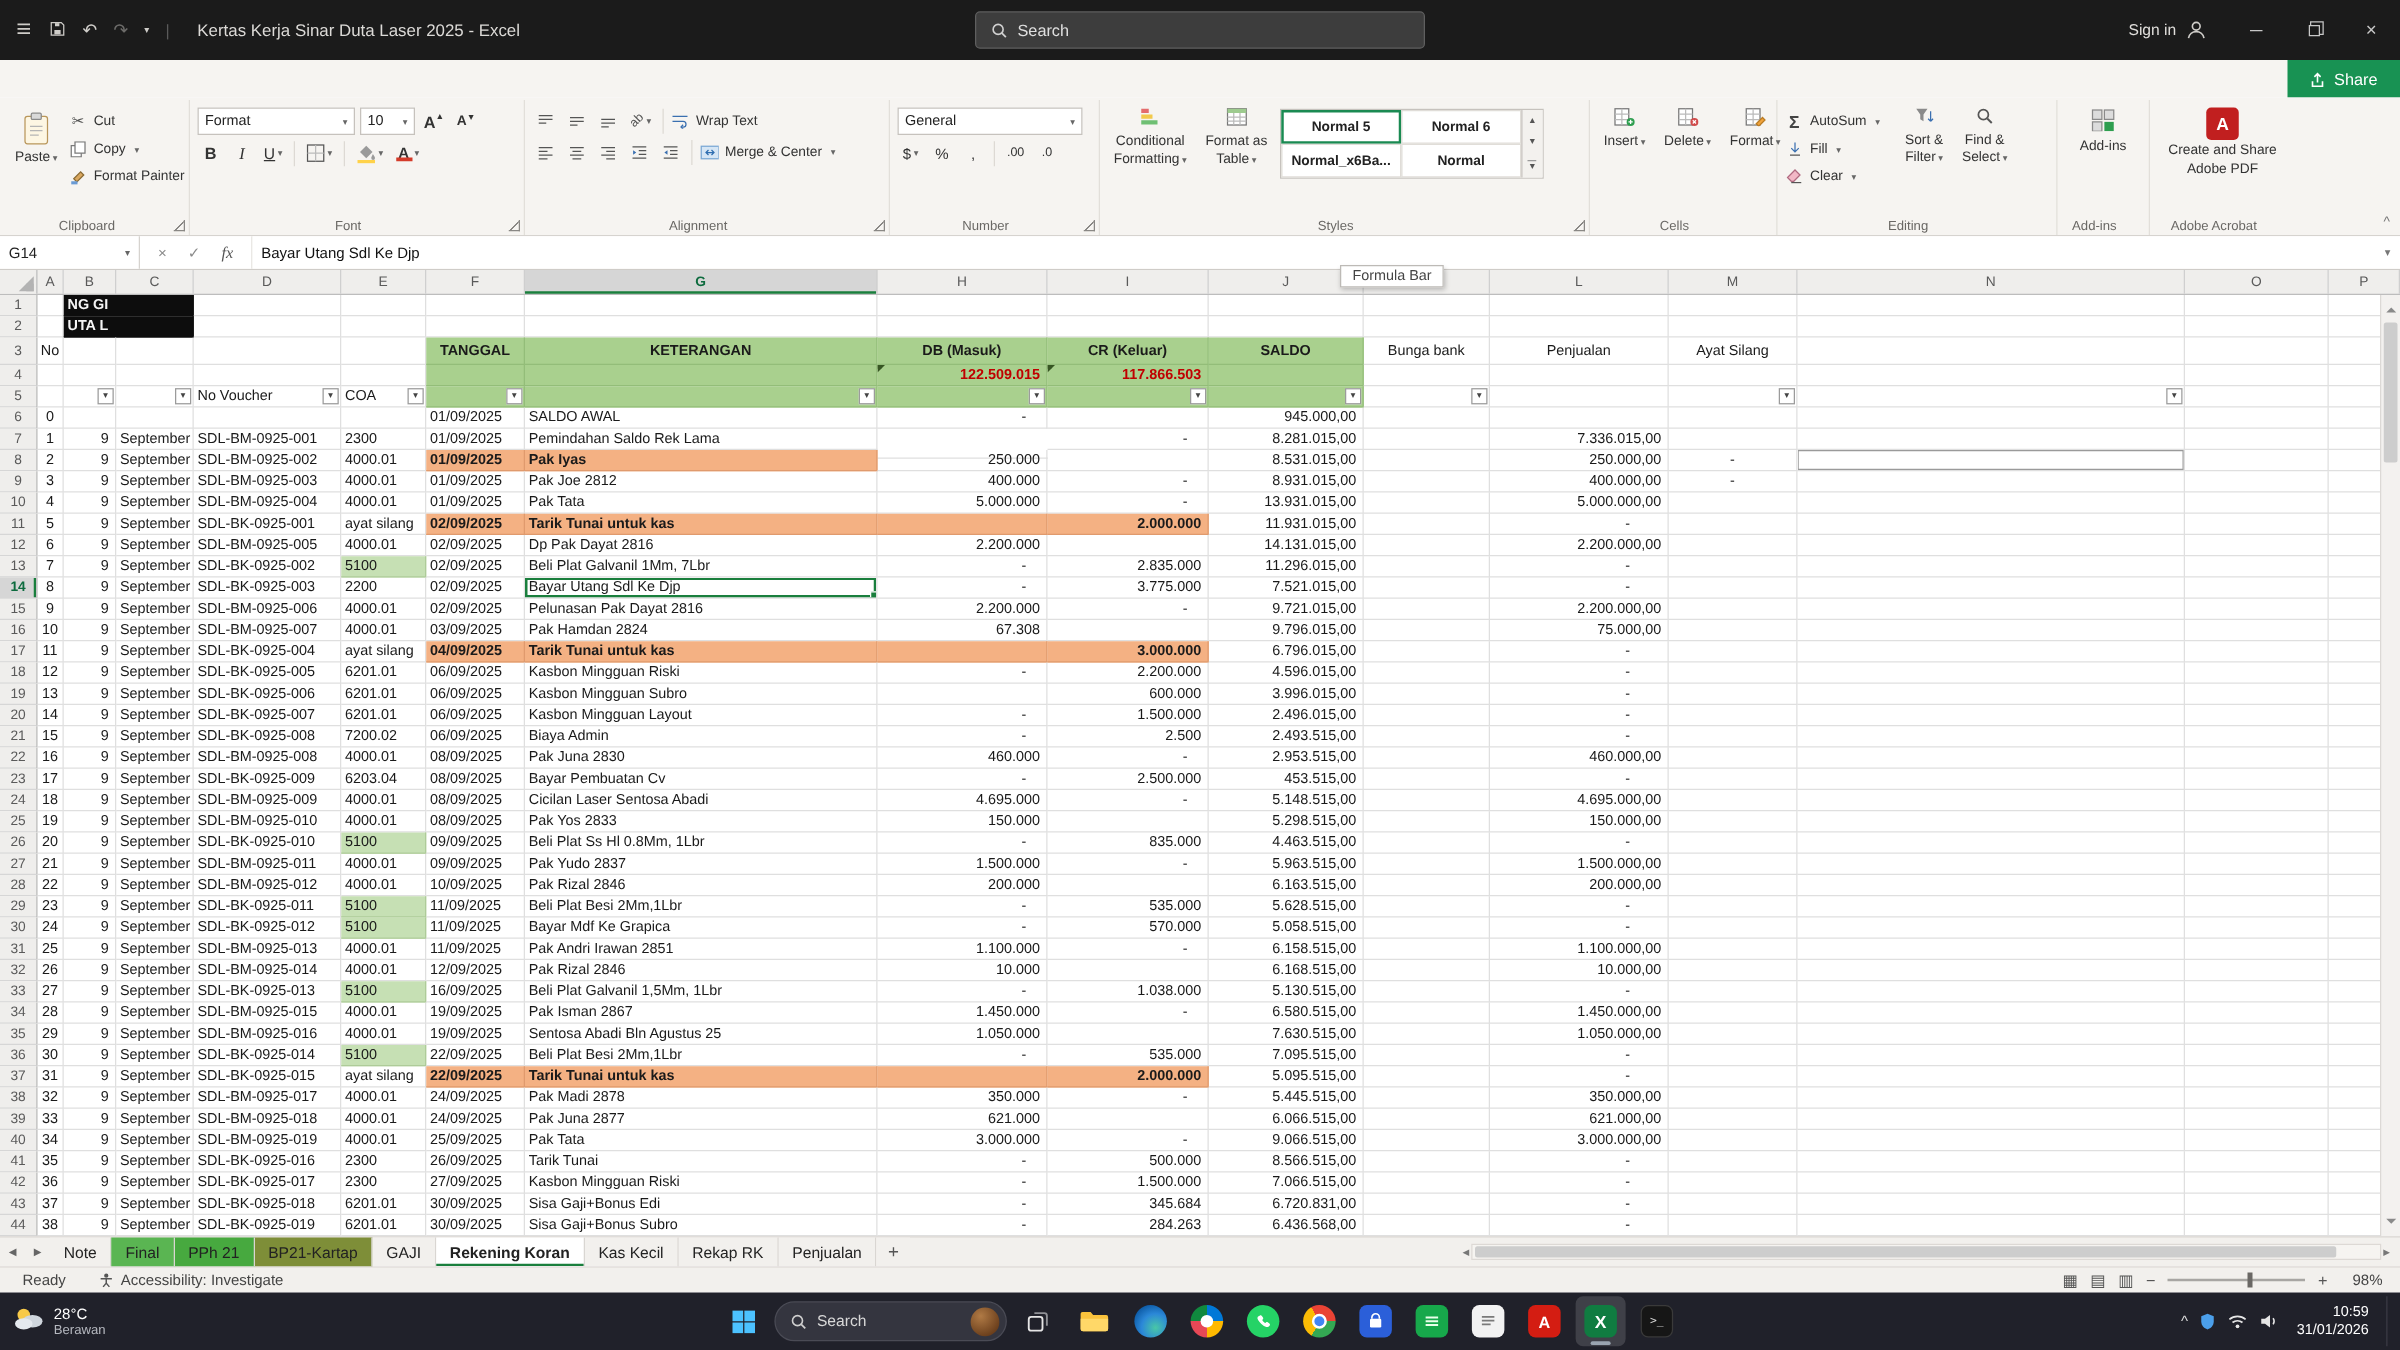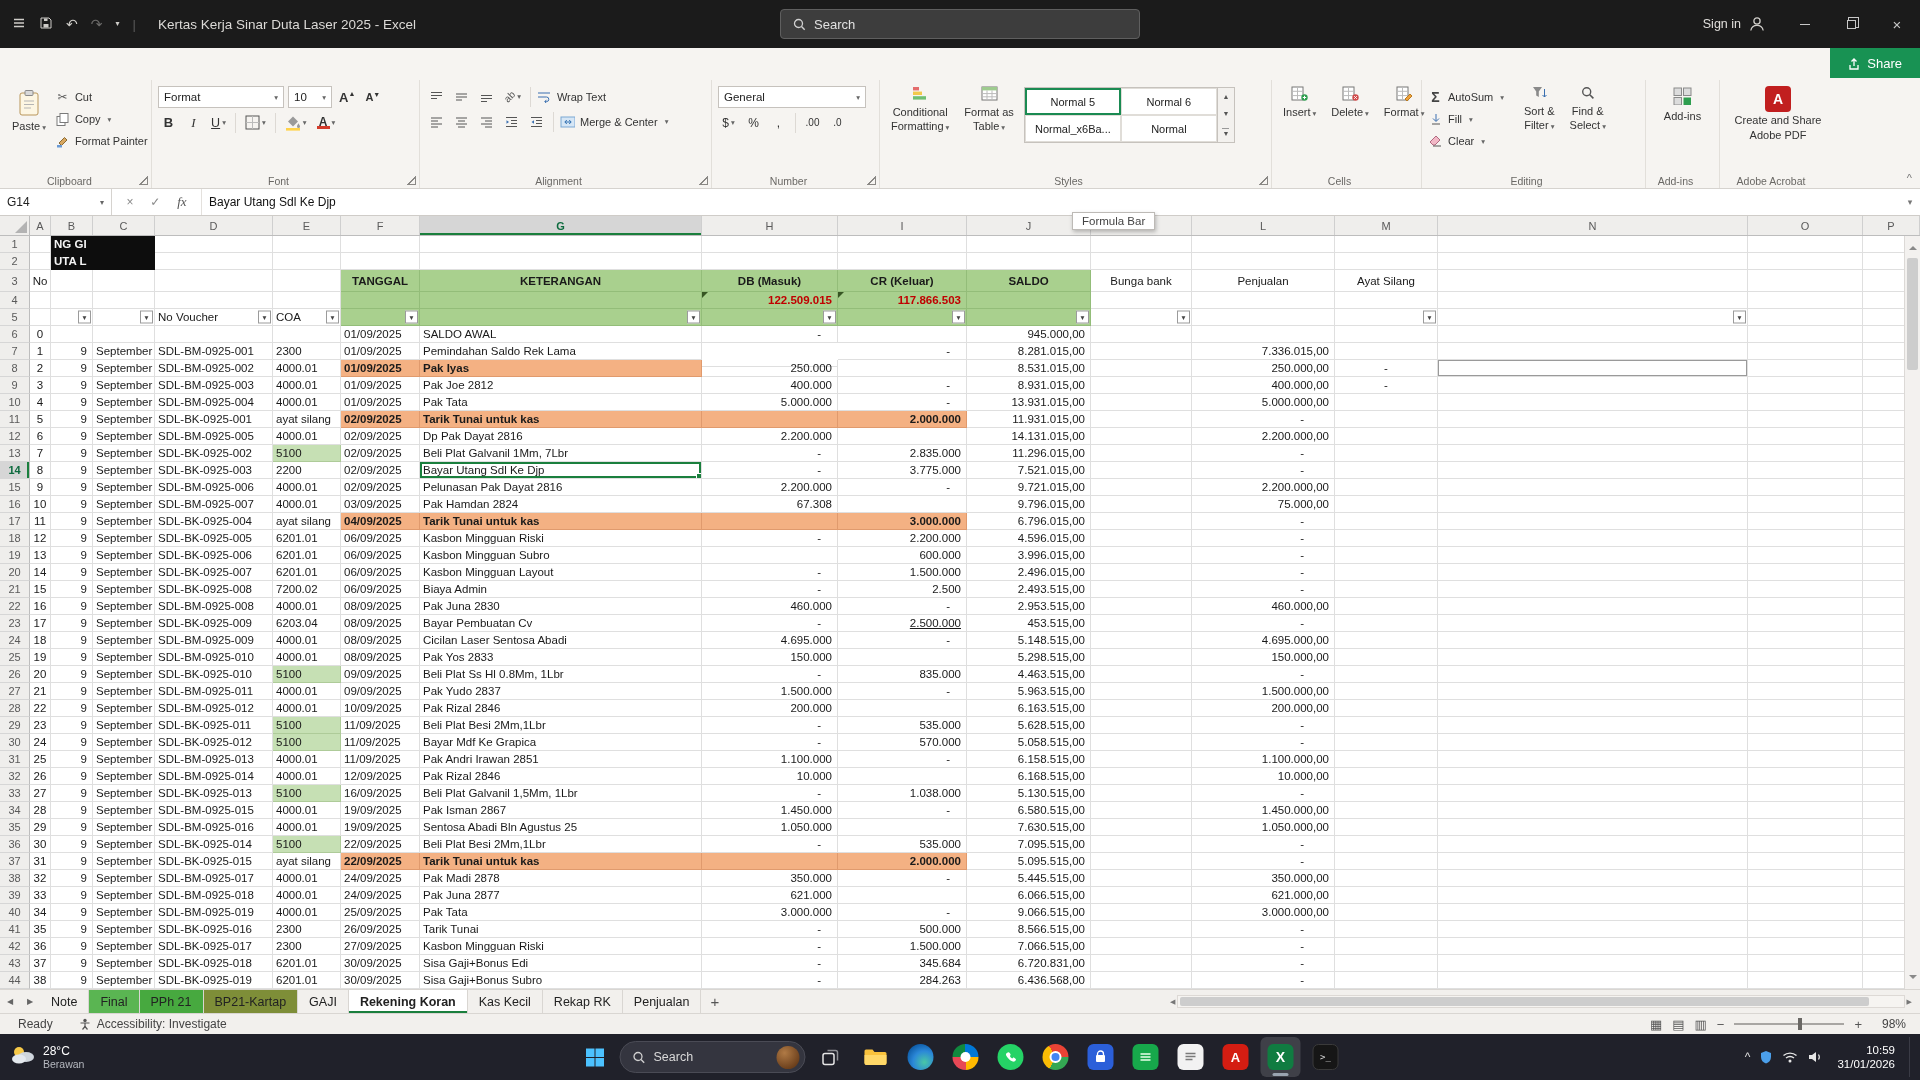--- a/index.html
+++ b/index.html
@@ -45,21 +45,21 @@
     padding:0 5px;font-size:11.5px;color:#222;}
   .fbtn{min-width:21px;height:21px;display:flex;align-items:center;justify-content:center;font-size:12px;color:#333;
     padding:0 3px;white-space:nowrap;}
   .fbtn b{font-size:13px;}
   .fbtn i{font-family:"Liberation Serif",serif;font-size:13px;}
   .fbtn u{font-size:12.5px;}
   .colorbar{display:inline-block;width:13px;height:3px;margin-top:-2px;}
   .vsep{width:1px;background:#ddd9d4;height:20px;margin:0 2px;}
   .stackbtn{display:flex;flex-direction:column;align-items:center;gap:2px;font-size:11px;color:#333;line-height:1.15;
     text-align:center;padding:3px 5px 0;}
-  .gallery{display:flex;border:1px solid #c6c2bd;background:#fff;margin-top:4px;height:56px;}
+  .gallery{display:flex;border:1px solid #c6c2bd;background:#fff;margin-top:4px;height:56px;font-weight:bold;}
   .chips{display:grid;grid-template-columns:repeat(2,96px);grid-auto-rows:27px;}
   .chip{border:1px solid #e0ddd8;margin:0;display:flex;align-items:center;justify-content:center;font-size:11px;
     color:#222;overflow:hidden;white-space:nowrap;}
   .chipsel{border:2px solid #1a8a52;}
   .galarrows{width:17px;border-left:1px solid #c6c2bd;display:flex;flex-direction:column;align-items:center;
     justify-content:space-around;font-size:7px;color:#555;background:#f3f1ee;}
   .ribcollapse{position:absolute;right:8px;bottom:4px;color:#777;font-size:11px;}
   .sigico{font-size:14px;font-weight:bold;color:#444;width:15px;display:inline-flex;justify-content:center;}
   .adtile{width:26px;height:26px;border-radius:4px;background:#c11f1f;color:#fff;font-weight:bold;font-size:14px;
     display:flex;align-items:center;justify-content:center;}
@@ -1035,21 +1035,21 @@
       <div class="grow17">
         <div class="gut">23</div>
         <div class="c tc" style="width: 21px;">17</div>
         <div class="c tr num" style="width: 42px;">9</div>
         <div class="c" style="width: 62px;">September</div>
         <div class="c" style="width: 118px;">SDL-BK-0925-009</div>
         <div class="c" style="width: 68px;">6203.04</div>
         <div class="c" style="width: 79px;">08/09/2025</div>
         <div class="c" style="width: 282px;">Bayar Pembuatan Cv</div>
         <div class="c tr dash" style="width: 136px;">-</div>
-        <div class="c tr num" style="width: 129px; text-decoration: underline;">2.500.000</div>
+        <div class="c tr num" style="width: 129px;">2.500.000</div>
         <div class="c tr num" style="width: 124px;">453.515,00</div>
         <div class="c" style="width: 101px;"></div>
         <div class="c tr dashL" style="width: 143px;">-</div>
         <div class="c tc" style="width: 103px;"></div>
         <div class="c" style="width: 310px;"></div>
         <div class="c" style="width: 115px;"></div>
         <div class="c" style="width: 57px;"></div>
       </div>
       <div class="grow17">
         <div class="gut">24</div>

